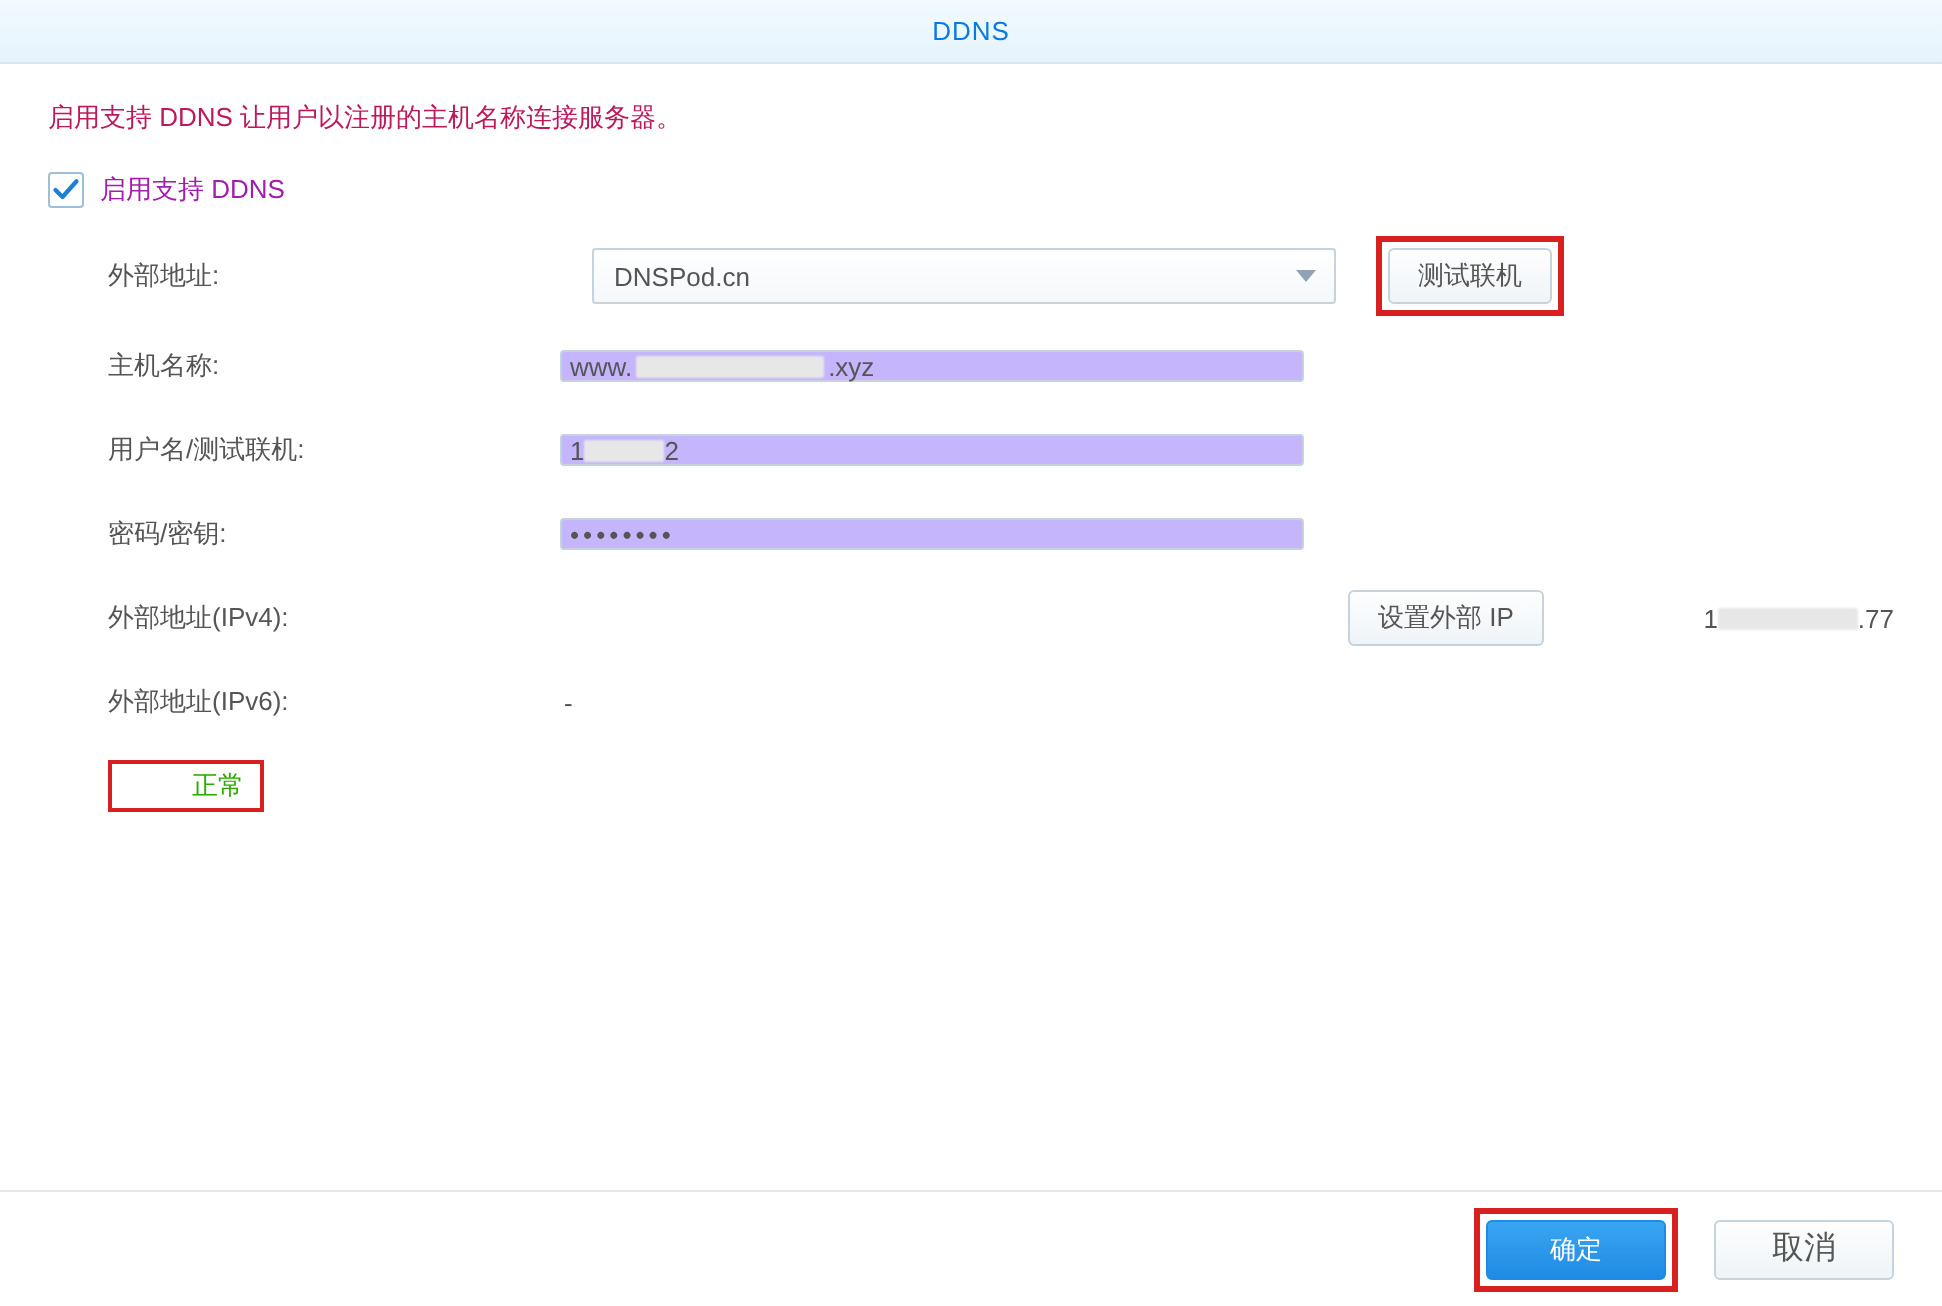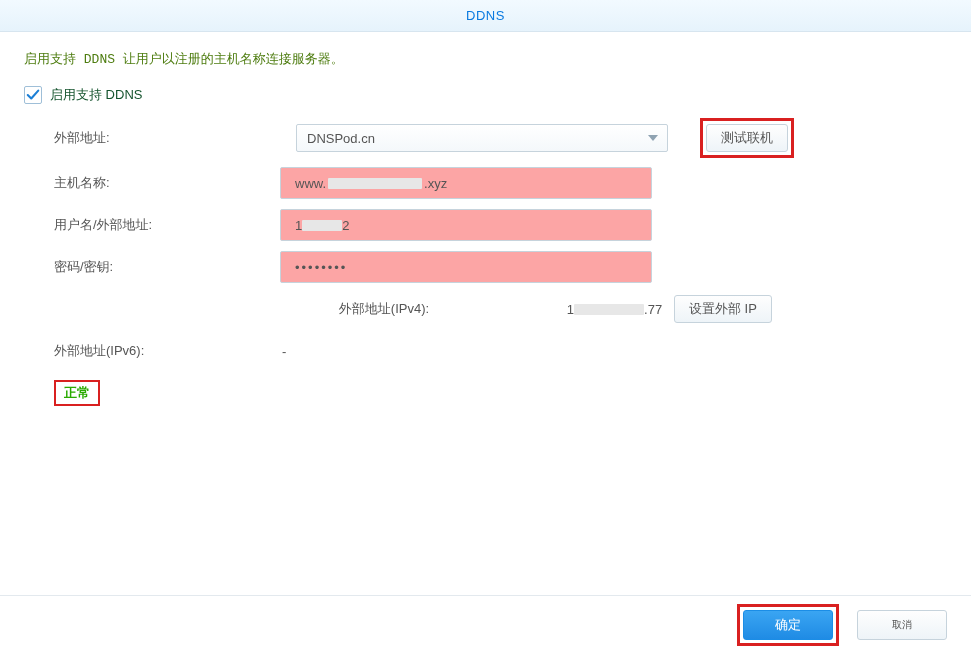--- a/index.html
+++ b/index.html
@@ -24,44 +24,43 @@
     .header-title {
       color: #0a7ae0;
       font-weight: normal;
       font-size: 13px;
       letter-spacing: 0.5px;
     }
     .content {
       padding: 18px 24px 0 24px;
     }
     .description {
-      color: #4d7c0f;
+      color: #be185d;
       margin-bottom: 18px;
-      font-family: Liberation Mono, monospace;
     }
     .checkbox-row {
       display: flex;
       align-items: center;
       margin-bottom: 14px;
       padding-left: 0;
     }
     .checkbox {
       width: 18px;
       height: 18px;
       border: 1px solid #9fbfd8;
       border-radius: 2px;
       background: #fff;
       display: flex;
       align-items: center;
       justify-content: center;
       margin-right: 8px;
       cursor: pointer;
     }
     .checkbox svg { width: 14px; height: 14px; }
-    .checkbox-label { color: #14532d; }
+    .checkbox-label { color: #a21caf; }
     .form-rows { padding-left: 30px; }
     .form-row {
       display: flex;
       align-items: center;
       min-height: 34px;
       margin-bottom: 8px;
     }
     .form-label {
       width: 226px;
       color: #555;
@@ -91,40 +90,40 @@
       border-left: 5px solid transparent;
       border-right: 5px solid transparent;
       border-top: 6px solid #8fa3b2;
     }
     .readonly-value { color: #555; padding-left: 2px; }
     .status-value-wrap {
       display: inline-block;
       border: 2px solid #d92020;
       padding: 2px 8px;
     }
-    .status-value { color: #2aaa00; font-weight: bold; }
+    .status-value { color: #2aaa00; font-weight: normal; margin-left: 32px; }
     .side-btn {
       height: 28px;
       padding: 0 14px;
       border: 1px solid #c6d3dc;
       background: linear-gradient(#fefefe, #eef4f8);
       border-radius: 3px;
       color: #555;
       cursor: pointer;
       display: inline-flex;
       align-items: center;
       font-family: inherit;
       font-size: 13px;
     }
-    .right-gap { margin-left: 32px; }
+    .right-gap { margin-left: 20px; }
     .red-box {
       border: 3px solid #d92020;
       padding: 3px;
     }
-    .ipv4-row { justify-content: center; }
+    .ipv4-row { justify-content: space-between; }
     .footer {
       position: absolute;
       left: 0; right: 0; bottom: 0;
       height: 58px;
       border-top: 1px solid #e3e9ee;
       display: flex;
       align-items: center;
       justify-content: flex-end;
       padding-right: 24px;
       gap: 18px;
@@ -143,38 +142,38 @@
     }
     .btn-secondary {
       width: 90px;
       height: 30px;
       border: 1px solid #c6d3dc;
       background: linear-gradient(#fefefe, #eef4f8);
       color: #555;
       border-radius: 3px;
       cursor: pointer;
       display: flex; align-items:center; justify-content:center;
-      font-family: inherit; font-size: 10px;
+      font-family: inherit; font-size: 16px;
     }
     .redacted {
       display:inline-block; vertical-align: middle;
       height: 11px; background: #e7e7e7; border-radius:1px;
       filter: blur(0.5px);
     }
     .host-blur { display:inline-flex; align-items:center; }
     .host-blur .redacted { width: 94px; margin: 0 2px; }
     .user-blur .redacted { width: 40px; margin: 0 0; }
     .ip-blur .redacted { width: 70px; margin: 0 0; }
     .input-like-static {
       width: 372px;
-      height: 32px;
-      border: 1px solid #c6d3dc;
-      background: #fca5a5;
+      height: 16px;
+      border: 1px solid #c6d3dc;
+      background: #c4b5fd;
       border-radius: 2px;
-      padding: 0 14px;
+      padding: 0 4px;
       color: #555;
       display: flex;
       align-items: center;
     }
     .password-dots { letter-spacing: 2px; font-family: Arial; }
   </style>
 </head>
 <body>
 
 <div class="header">
@@ -209,21 +208,21 @@
     <div class="form-row">
       <div class="form-label">主机名称:</div>
       <div class="input-like-static host-blur">
         <span>www.</span>
         <span class="redacted"></span>
         <span>.xyz</span>
       </div>
     </div>
 
     <div class="form-row">
-      <div class="form-label">用户名/外部地址:</div>
+      <div class="form-label">用户名/测试联机:</div>
       <div class="input-like-static user-blur">
         <span>1</span>
         <span class="redacted"></span>
         <span>2</span>
       </div>
     </div>
 
     <div class="form-row">
       <div class="form-label">密码/密钥:</div>
       <div class="input-like-static">

